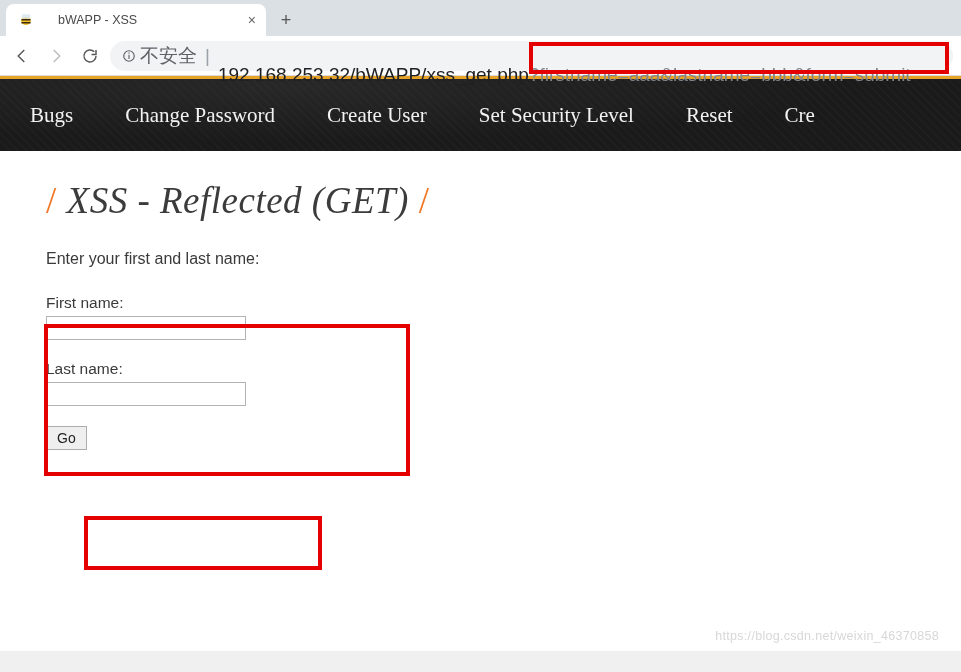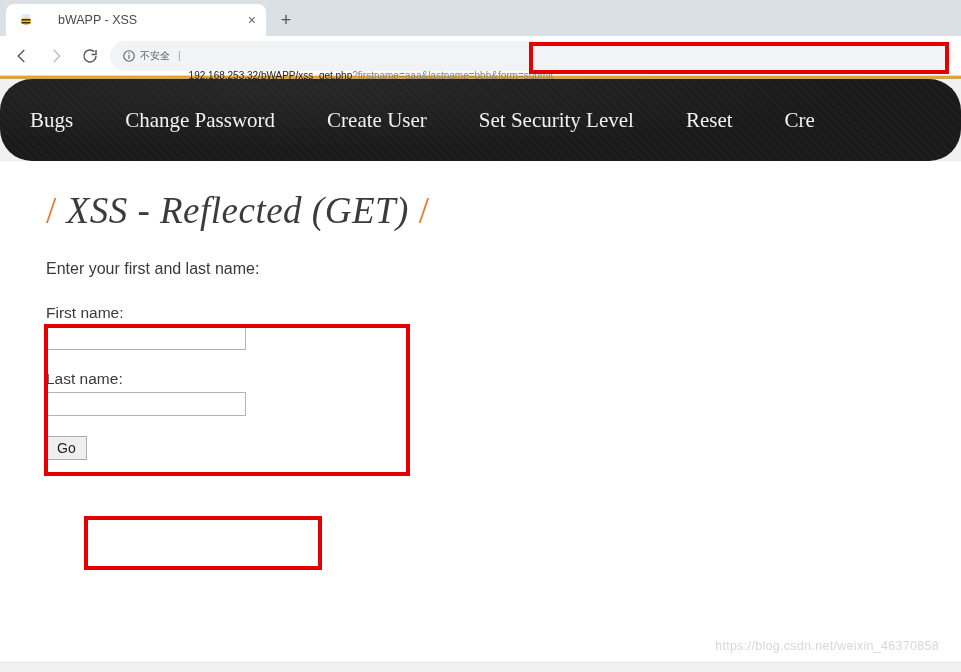--- a/index.html
+++ b/index.html
@@ -51,34 +51,34 @@
     color: #5a5a5a;
   }
   .tb-btn {
     width: 28px; height: 28px; display: flex; align-items: center; justify-content: center;
     border-radius: 14px; cursor: pointer; color: #5a5a5a;
   }
   .tb-btn svg { width: 18px; height: 18px; stroke: currentColor; stroke-width: 2; fill: none; }
   .addr {
     flex: 1; height: 30px; background: #f1f3f4; border-radius: 15px;
     display: flex; align-items: center; padding: 0 12px; gap: 8px;
-    font-size: 10px; color: #5f6368; position: relative;
+    font-size: 19px; color: #5f6368; position: relative;
   }
   .addr .warn { display: flex; align-items: center; gap: 4px; color: #5f6368; white-space: nowrap; }
   .addr .sep { color: #9aa0a6; }
   .addr .url { color: #202124; white-space: nowrap; margin-top: 39px; }
   .addr .url .dim { color: #80868b; }
   .topaccent { height: 3px; background: #e6a328; }
   .menubar {
-    height: 82px; background: #1a1a1a;
+    height: 72px; background: #1a1a1a;
     background-image:
       repeating-linear-gradient(45deg, rgba(80,80,80,0.08) 0 2px, transparent 2px 6px),
       radial-gradient(ellipse at 30% 10%, rgba(60,60,60,0.4), transparent 60%);
     display: flex; align-items: center; padding: 0 30px; gap: 52px;
-    white-space: nowrap; overflow: hidden; border-radius: 32px;
+    white-space: nowrap; overflow: hidden;
   }
   .menubar a {
     font-family: "Comic Sans MS","Segoe Script",cursive;
     font-size: 21px; color: #f2f2f2; text-decoration: none; cursor: pointer;
   }
   .page {
     background: #ffffff; min-height: 500px; padding: 28px 0 0 46px;
     position: relative;
   }
   h1.title {

